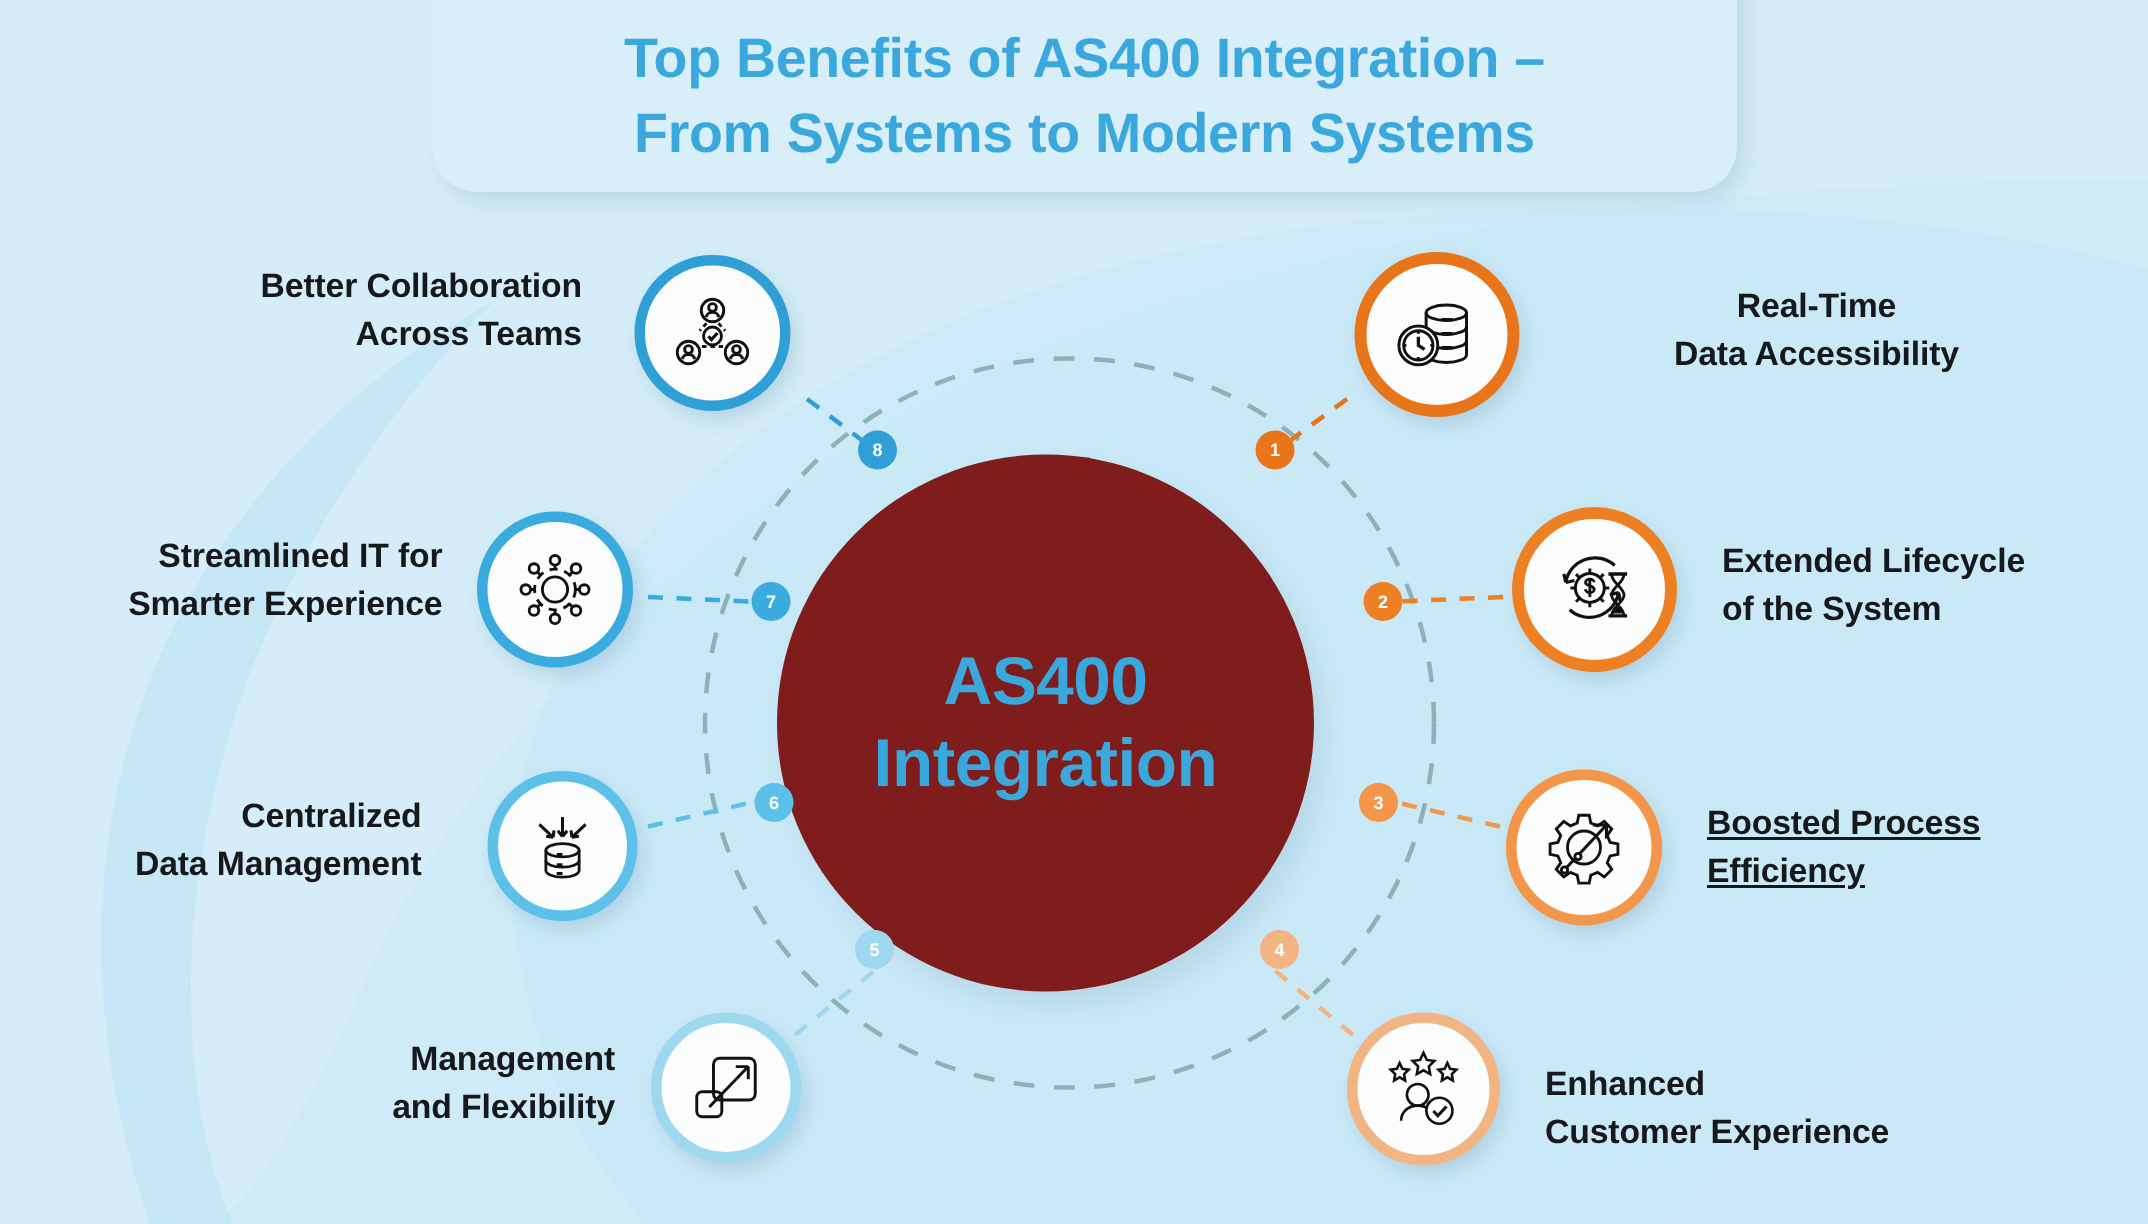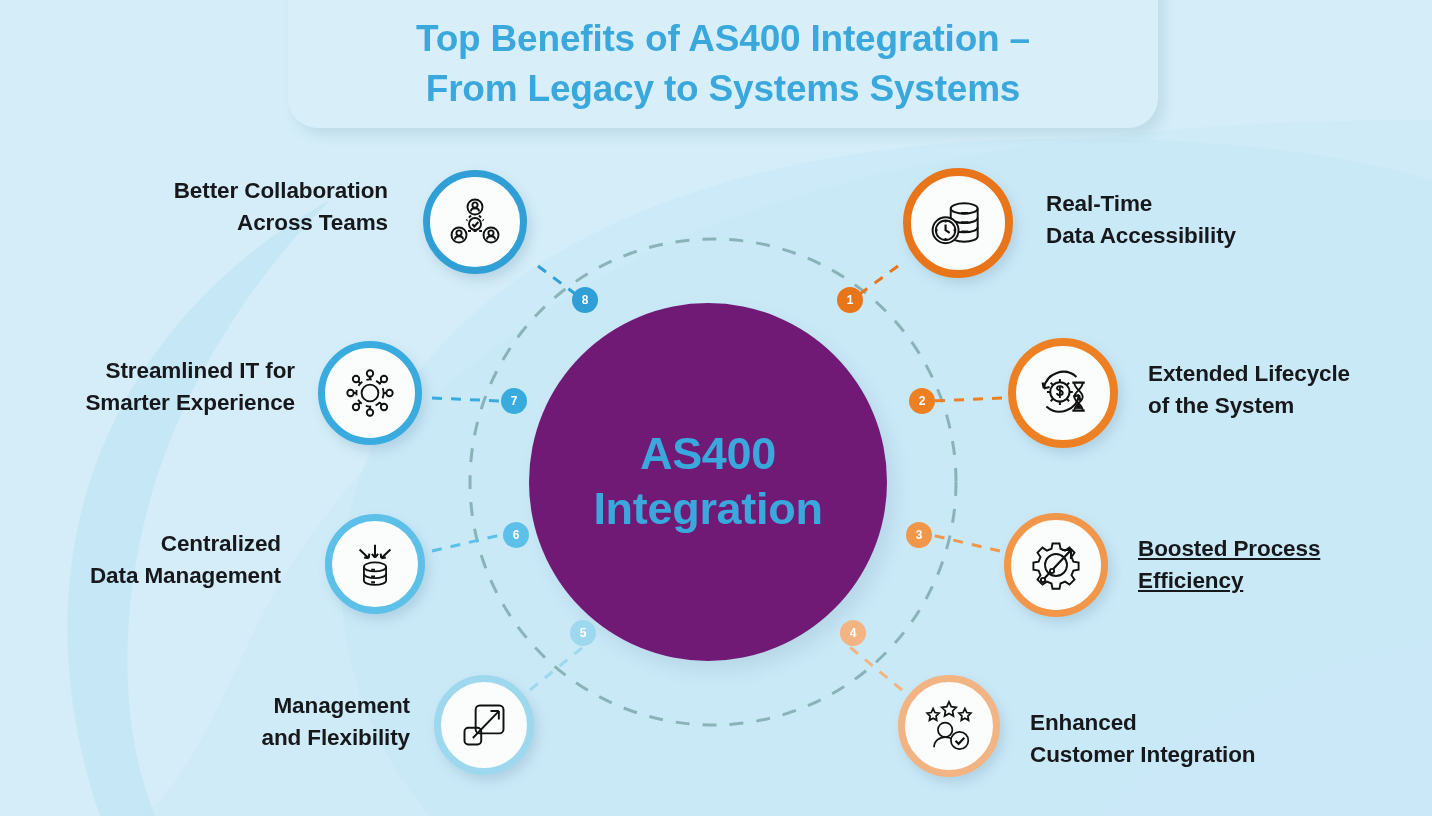--- a/index.html
+++ b/index.html
@@ -41,26 +41,26 @@
     font-weight: bold;
     line-height: 1.35;
     text-align: center;
     letter-spacing: -0.2px;
     white-space: pre-line;
   }
 
   
   #center-hub {
     position: absolute;
-    left: 529px;
+    left: 518px;
     top: 303px;
     width: 358px;
     height: 358px;
     border-radius: 50%;
-    background: #701a75;
+    background: #7f1d1d;
     box-shadow: 8px 10px 18px rgba(110,150,175,0.20);
     display: flex;
     align-items: center;
     justify-content: center;
   }
   #center-label {
     color: #3aa8dd;
     font-size: 45px;
     font-weight: bold;
     line-height: 1.22;
@@ -133,21 +133,21 @@
     <line x1="530" y1="690" x2="588" y2="643" stroke="#9ed8ef" stroke-width="3" stroke-dasharray="10 9"></line>
 
     <line x1="898" y1="266" x2="857" y2="296" stroke="#e8751a" stroke-width="3" stroke-dasharray="10 9"></line>
     <line x1="1002" y1="398" x2="932" y2="401" stroke="#ee8024" stroke-width="3" stroke-dasharray="10 9"></line>
     <line x1="1000" y1="551" x2="927" y2="534" stroke="#f2964a" stroke-width="3" stroke-dasharray="10 9"></line>
     <line x1="902" y1="690" x2="845" y2="643" stroke="#f3b483" stroke-width="3" stroke-dasharray="10 9"></line>
   </svg>
 
   <div id="title-card">
     <div id="title-text">Top Benefits of AS400 Integration –
-From Legacy to Systems Systems</div>
+From Systems to Modern Systems</div>
   </div>
 
   <div id="center-hub">
     <div id="center-label">AS400
 Integration</div>
   </div>
 
   <div class="node">
     <div class="node-ring" style="left:423px;top:170px;width:104px;height:104px;border:7px solid #2f9fd6;">
       <svg width="56" height="56" viewBox="0 0 56 56" fill="none" stroke="#111" stroke-width="1.9">
@@ -227,21 +227,21 @@
         <path d="M21 14v27c0 2.76 5.82 5 13 5s13-2.24 13-5V14"></path>
         <path d="M21 23c0 2.76 5.82 5 13 5s13-2.24 13-5"></path>
         <path d="M21 32c0 2.76 5.82 5 13 5s13-2.24 13-5"></path>
         <path d="M31 18.5h7M31 27.5h7M31 36.5h7" stroke-width="2.3"></path>
         <circle cx="16" cy="35" r="12.5" fill="#fff"></circle>
         <circle cx="16" cy="35" r="9.4"></circle>
         <path d="M16 29.5V35l4 2.6" stroke-width="2.1"></path>
         <path d="M16 25.9v1.6M16 42.5v1.6M6.6 35h1.7M23.7 35h1.7"></path>
       </svg>
     </div>
-    <div class="node-label label-right" style="left:1046px;top:188px;width:330px;">Real-Time
+    <div class="node-label label-right" style="left:1046px;top:188px;width:330px;text-align:center;">Real-Time
 Data Accessibility</div>
   </div>
 
   <div class="node">
     <div class="node-ring" style="left:1008px;top:338px;width:110px;height:110px;border:8px solid #ee8024;">
       <svg width="58" height="58" viewBox="0 0 56 56" fill="none" stroke="#111" stroke-width="1.9">
         <path d="M41 12.5A19 19 0 0 0 9.5 23.5M9.5 23.5l-1.2-5.6M9.5 23.5l5.6-1.3" stroke-width="2.1"></path>
         <path d="M12 41A19 19 0 0 0 43.5 30M43.5 30l1.2 5.6M43.5 30l-5.6 1.3" stroke-width="2.1"></path>
         <circle cx="25" cy="27" r="9.3"></circle>
         <path d="M25 17.7v-3.2M25 36.3v3.2M15.7 27h-3.2M34.3 27h3.2M18.4 20.4l-2.3-2.3M31.6 33.6l2.3 2.3M31.6 20.4l2.3-2.3M18.4 33.6l-2.3 2.3"></path>
@@ -276,21 +276,21 @@
         <path d="M28 3l2.3 4.9 5.2.7-3.8 3.8.9 5.3-4.6-2.6-4.6 2.6.9-5.3-3.8-3.8 5.2-.7z"></path>
         <path d="M11.5 10l1.9 4 4.3.6-3.1 3.1.7 4.4-3.8-2.2-3.8 2.2.7-4.4-3.1-3.1 4.3-.6z"></path>
         <path d="M44.5 10l1.9 4 4.3.6-3.1 3.1.7 4.4-3.8-2.2-3.8 2.2.7-4.4-3.1-3.1 4.3-.6z"></path>
         <circle cx="24" cy="32" r="7.5"></circle>
         <path d="M12.5 50c0-6.4 5.2-10.5 11.5-10.5 3.1 0 6 1 8.1 2.7"></path>
         <circle cx="39" cy="43" r="9" fill="#fff"></circle>
         <path d="M34.8 43.2l3.1 3.3 6-6.4" stroke-width="2.2"></path>
       </svg>
     </div>
     <div class="node-label label-right" style="left:1030px;top:707px;width:330px;">Enhanced
-Customer Integration</div>
+Customer Experience</div>
   </div>
 
   <div class="badge" style="left:572px;top:287px;background:#2f9fd6;">
     <span>8</span>
   </div>
   <div class="badge" style="left:501px;top:388px;background:#3aabdf;">
     <span>7</span>
   </div>
   <div class="badge" style="left:503px;top:522px;background:#5cc0e8;">
     <span>6</span>

